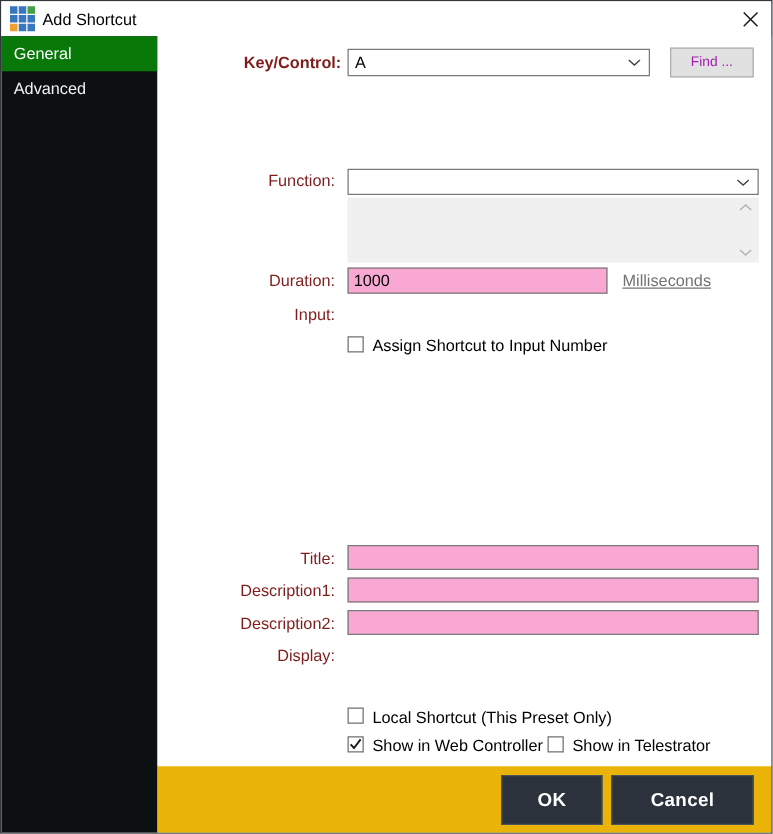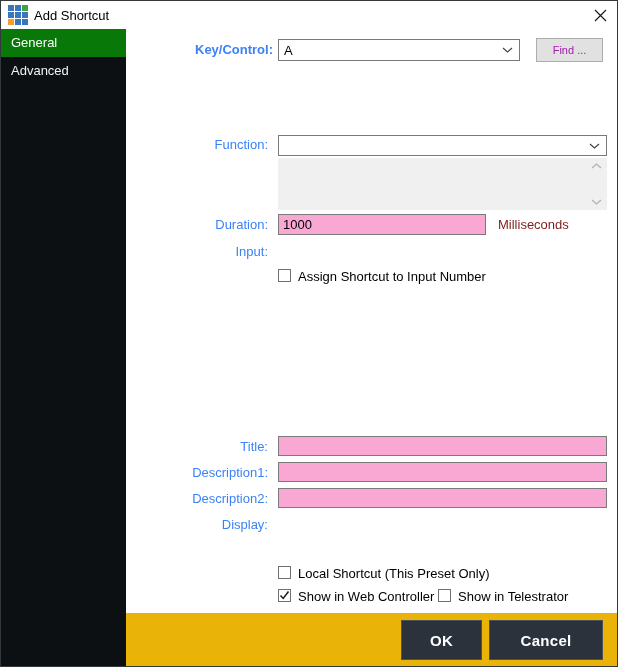--- a/index.html
+++ b/index.html
@@ -22,21 +22,21 @@
   .close-btn { position:absolute; right:8px; top:5px; width:18px; height:18px; cursor:pointer;
                display:flex; align-items:center; justify-content:center; }
 
   
   .sidebar { position:absolute; left:0; top:28px; width:125px; height:639px; background:#0c1013; }
   .side-tab { height:28px; line-height:28px; padding-left:10px; font-size:13px; color:#f2f2f2; cursor:pointer; }
   .side-tab.active { background:#087808; color:#ffffff; }
 
   
   .content { position:absolute; left:125px; top:28px; width:493px; height:584px; background:#ffffff; }
-  .flabel { position:absolute; font-size:13px; color:#3b82f6; text-align:right; line-height:15px; white-space:nowrap; }
+  .flabel { position:absolute; font-size:13px; color:#7f1d1d; text-align:right; line-height:15px; white-space:nowrap; }
   .flabel.bold { font-weight:bold; }
 
   .tinput {
     position:absolute; border:1px solid #7a7a7a; background:#f9a8d4;
     font-family:inherit; font-size:13px; color:#000; padding:0 4px; outline:none;
   }
 
   .combo {
     position:absolute; border:1px solid #7a7a7a; background:#fff; cursor:default;
   }
@@ -49,21 +49,21 @@
   .graybox { position:absolute; background:#f0f0f0; }
   .graybox .scroll-up   { position:absolute; right:5px; top:5px; }
   .graybox .scroll-down { position:absolute; right:5px; bottom:5px; }
 
   .push-btn {
     position:absolute; background:#e1e1e1; border:1px solid #adadad;
     font-size:11px; color:#a21caf; text-align:center; cursor:pointer;
     display:flex; align-items:center; justify-content:center;
   }
 
-  .unit-text { position:absolute; font-size:13px; color:#7f1d1d; white-space:nowrap; }
+  .unit-text { position:absolute; font-size:13px; color:#737373; white-space:nowrap;text-decoration:underline; }
 
   .cb { position:absolute; width:13px; height:13px; background:#fff; border:1px solid #707070; cursor:pointer; }
   .cb svg { display:none; position:absolute; left:0px; top:0px; }
   .cb.checked svg { display:block; }
   .cb-label { position:absolute; font-size:13px; color:#000; white-space:nowrap; line-height:15px; }
 
   
   .bottombar { position:absolute; left:125px; top:612px; width:493px; height:55px; background:#1e242b; }
   .dark-btn {
     position:absolute; top:7px; height:40px; background:#2b323c; border:1px solid #4b525c;

